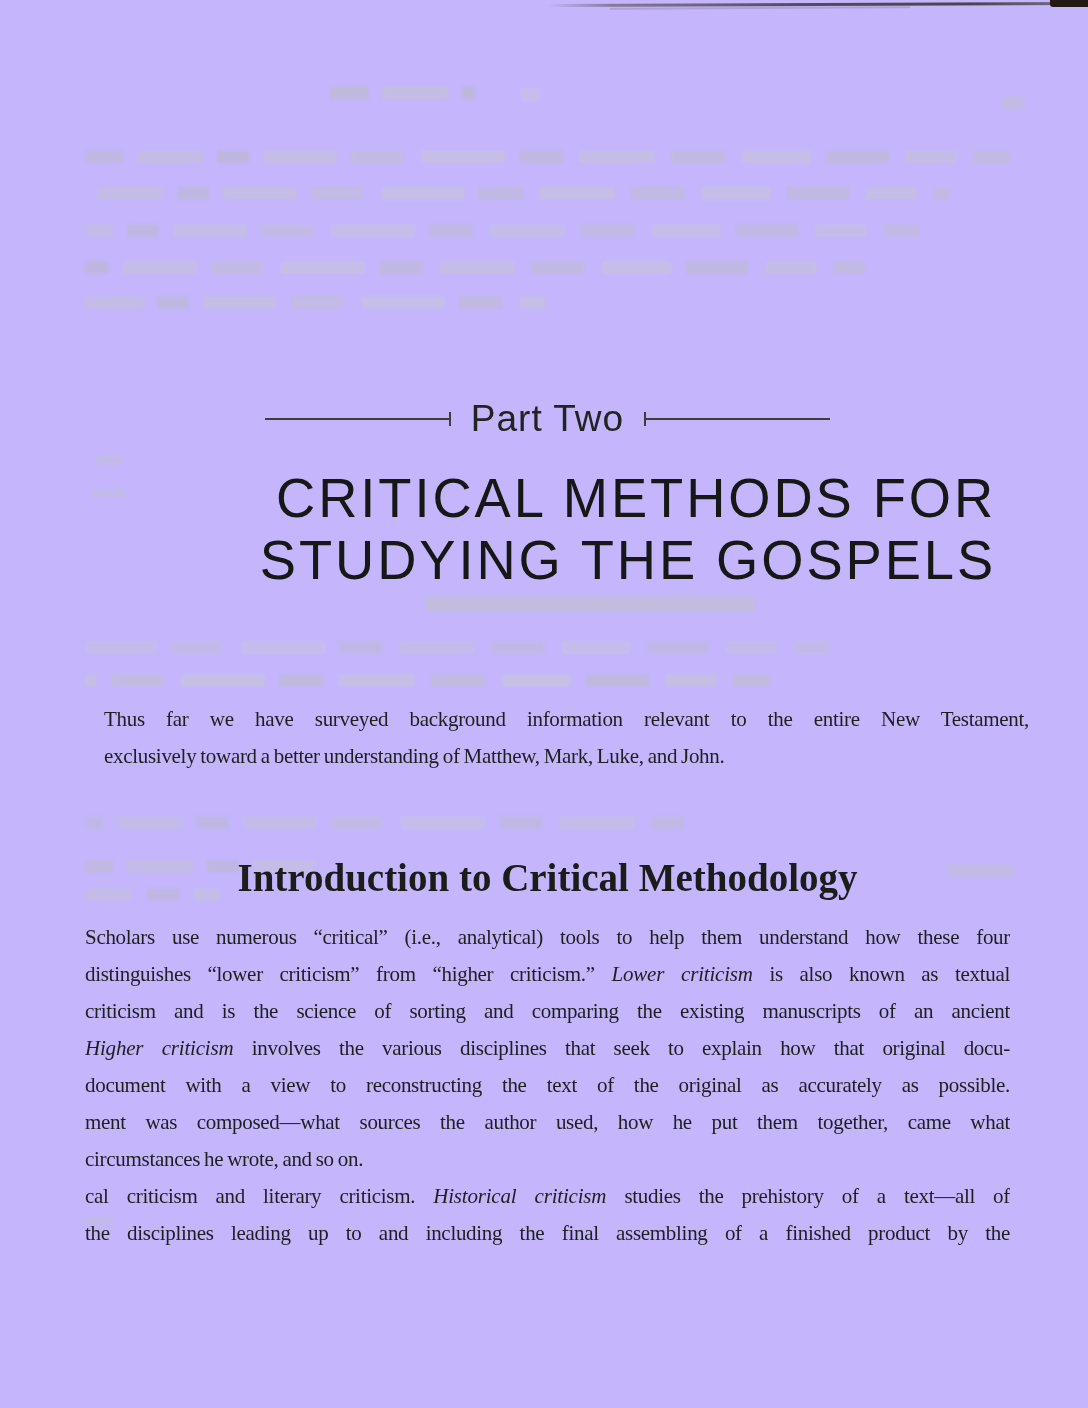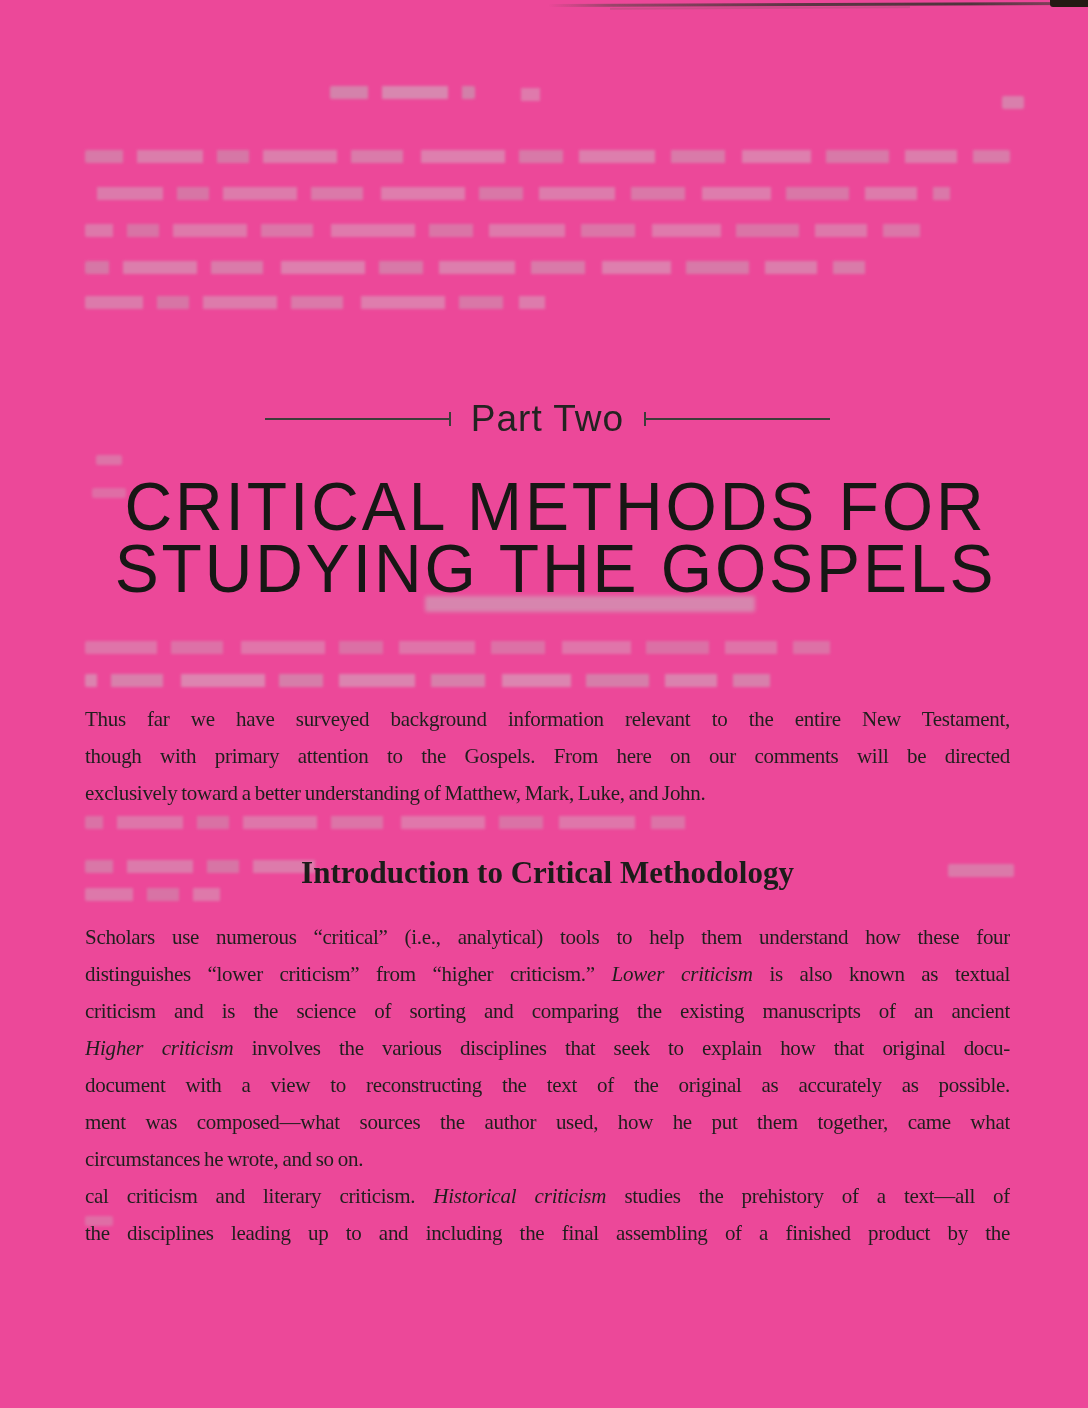--- a/index.html
+++ b/index.html
@@ -1,18 +1,18 @@
 <!DOCTYPE html>
 <html><head>
 <meta charset="utf-8">
 <style>
   html,body { margin:0; padding:0; background:#e9e9e7; }
   .page {
     position:relative; width:1088px; height:1408px; margin:0 auto;
-    background:#ec4899; overflow:hidden;
+    background:#c4b5fd; overflow:hidden;
     font-family:"Liberation Serif", serif; color:#1f1f1d;
     --gw: linear-gradient(90deg,
       #bdbdbd 0, #bdbdbd 38px, transparent 38px, transparent 52px,
       #c6c6c6 52px, #c6c6c6 118px, transparent 118px, transparent 132px,
       #b9b9b9 132px, #b9b9b9 164px, transparent 164px, transparent 178px,
       #c8c8c8 178px, #c8c8c8 252px, transparent 252px, transparent 266px,
       #c2c2c2 266px, #c2c2c2 318px, transparent 318px, transparent 336px,
       #cccccc 336px, #cccccc 420px, transparent 420px, transparent 434px,
       #bdbdbd 434px, #bdbdbd 478px, transparent 478px, transparent 494px,
       #c9c9c9 494px, #c9c9c9 570px, transparent 570px, transparent 586px,
@@ -62,41 +62,41 @@
     content:""; position:absolute; top:-6px; width:2px; height:14px; background:#3d3d3a;
   }
   .rule-l::after { right:0; }
   .rule-r::before { left:0; }
   .part-label {
     font-family:"Liberation Sans", sans-serif; font-size:37px; font-weight:400;
     letter-spacing:1px; color:#232321; white-space:nowrap;
   }
 
   .title {
-    top:467px; margin:8px; text-align:center;
+    top:467px; margin:0; text-align:right;
     font-family:"Liberation Sans", sans-serif; font-weight:400;
-    font-size:68px; line-height:62px; letter-spacing:3px; color:#171715;
+    font-size:56px; line-height:62px; letter-spacing:3px; color:#171715;
   }
   .title .tl { display:block; transform:scaleX(.97); white-space:nowrap; }
 
   .heading {
     top:855px; margin:0; text-align:center;
-    font-size:31px; font-weight:700; color:#1c1c1a;
+    font-size:39px; font-weight:700; color:#1c1c1a;
   }
 
   .line {
     height:37px; line-height:37px; overflow:hidden;
     font-size:21px; letter-spacing:-0.3px; word-spacing:-1px;
     text-align:justify; text-align-last:justify;
   }
   .line.last { text-align-last:left; }
   .line.ind  { text-indent:30px; }
   .line em   { letter-spacing:-0.2px; }
 
-  .intro { top:701px; }
+  .intro { top:701px;margin-left:19px; }
   .bodytext { top:919px; }
 </style>
 </head>
 <body>
 
 <div class="page">
 
   <div class="scratch-line"></div>
   <div class="scratch-faint"></div>
   <div class="corner-mark"></div>
@@ -130,21 +130,20 @@
     <span class="rule rule-r"></span>
   </div>
 
   <h1 class="abs col title">
     <span class="tl">CRITICAL METHODS FOR</span>
     <span class="tl">STUDYING THE GOSPELS</span>
   </h1>
 
   <div class="abs col intro">
     <div class="line">Thus far we have surveyed background information relevant to the entire New Testament,</div>
-    <div class="line">though with primary attention to the Gospels. From here on our comments will be directed</div>
     <div class="line last">exclusively toward a better understanding of Matthew, Mark, Luke, and John.</div>
   </div>
 
   <h2 class="abs col heading">Introduction to Critical Methodology</h2>
 
   <div class="abs col bodytext">
     <div class="line">Scholars use numerous “critical” (i.e., analytical) tools to help them understand how these four</div>
     <div class="line"><span>distinguishes “lower criticism” from “higher criticism.” </span><em>Lower criticism</em><span> is also known as textual</span></div>
     <div class="line">criticism and is the science of sorting and comparing the existing manuscripts of an ancient</div>
     <div class="line"><em>Higher criticism</em><span> involves the various disciplines that seek to explain how that original docu-</span></div>

